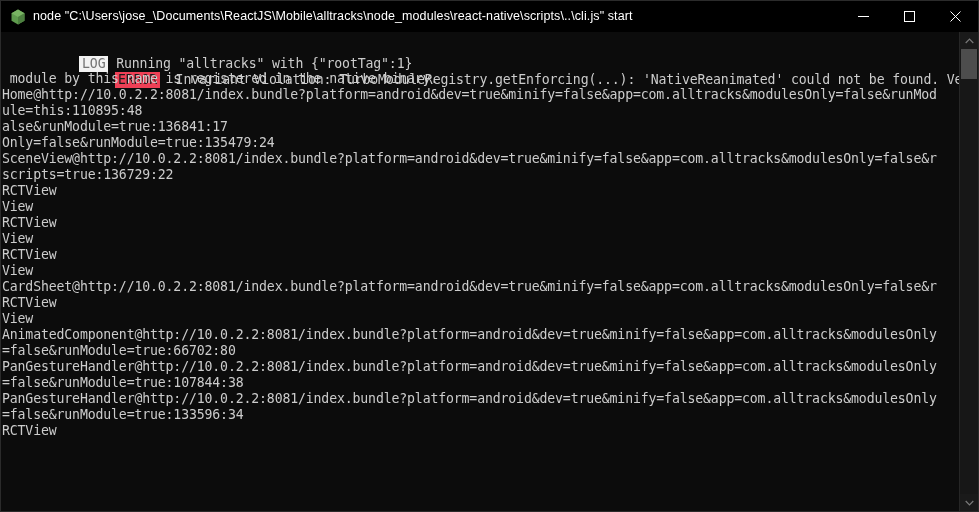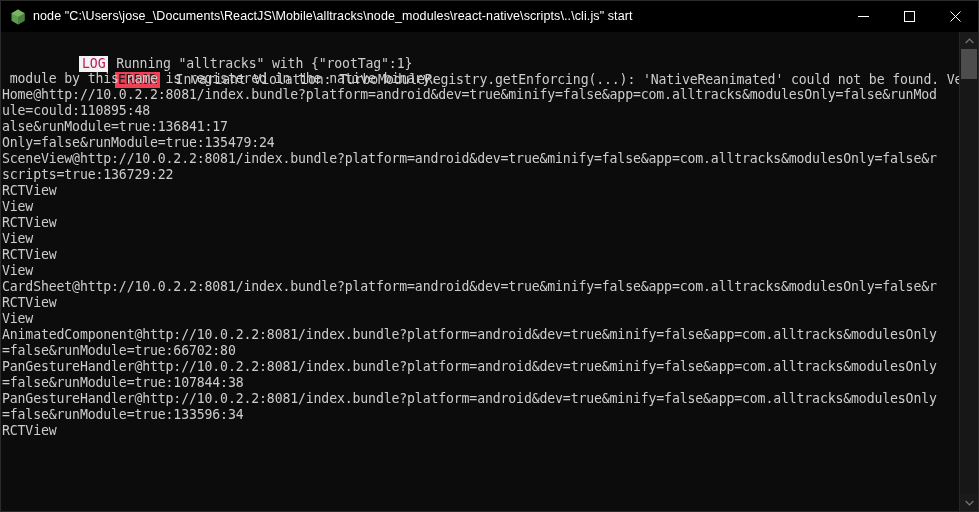--- a/index.html
+++ b/index.html
@@ -102,21 +102,21 @@
   .badge {
     display: inline-block;
     font-family: "DejaVu Sans Mono", monospace;
     font-size: 13.2px;
     line-height: 16px;
     padding: 0 3px;
     letter-spacing: -0.15px;
   }
   .badge-log {
     background: #f2f2f2;
-    color: #be185d;
+    color: #737373;
   }
   .badge-error {
     background: #ef4056;
     color: #1a1a1a;
     margin-left: 36px;
   }
   .badge-text {
     color: #cccccc;
     font-family: "DejaVu Sans Mono", monospace;
     font-size: 13.2px;
@@ -196,21 +196,21 @@
         <span class="badge badge-log">LOG</span><span class="badge-text"> Running "alltracks" with {"rootTag":1}</span>
       </div>
 
       <div class="badge-line">
         <span class="badge badge-error">ERROR</span><span class="badge-text">  Invariant Violation: TurboModuleRegistry.getEnforcing(...): 'NativeReanimated' could not be found. Verify that a</span>
       </div>
 
       <div id="stack-lines">
           <div class="line"> module by this name is registered in the native binary.</div>
           <div class="line">Home@http://10.0.2.2:8081/index.bundle?platform=android&amp;dev=true&amp;minify=false&amp;app=com.alltracks&amp;modulesOnly=false&amp;runMod</div>
-          <div class="line">ule=could:110895:48</div>
+          <div class="line">ule=this:110895:48</div>
           <div class="line">alse&amp;runModule=true:136841:17</div>
           <div class="line">Only=false&amp;runModule=true:135479:24</div>
           <div class="line">SceneView@http://10.0.2.2:8081/index.bundle?platform=android&amp;dev=true&amp;minify=false&amp;app=com.alltracks&amp;modulesOnly=false&amp;r</div>
           <div class="line">scripts=true:136729:22</div>
           <div class="line">RCTView</div>
           <div class="line">View</div>
           <div class="line">RCTView</div>
           <div class="line">View</div>
           <div class="line">RCTView</div>
           <div class="line">View</div>

